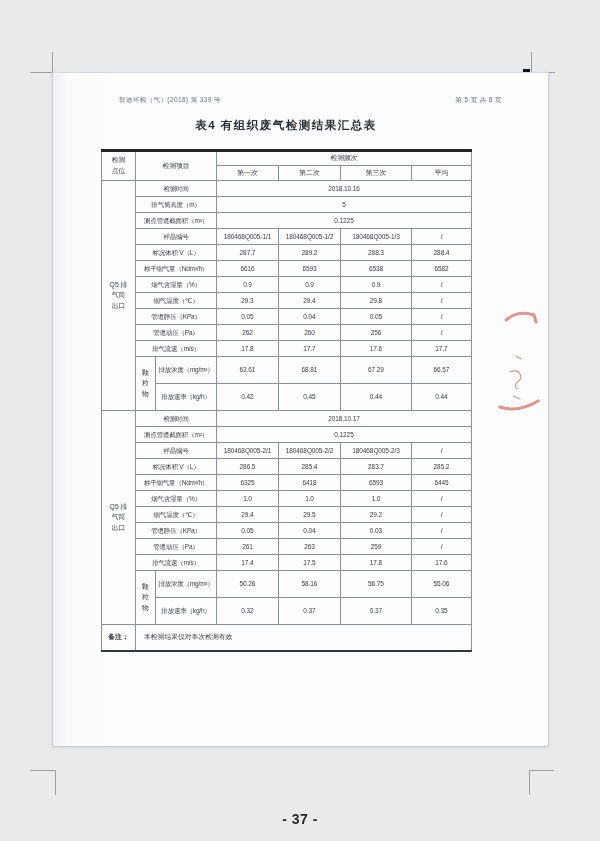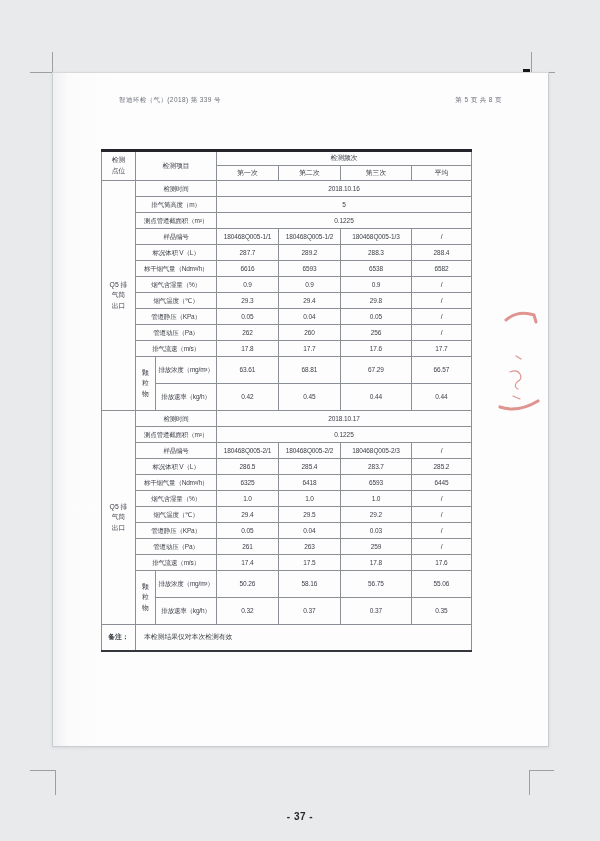--- a/index.html
+++ b/index.html
@@ -49,21 +49,21 @@
   .remark-label{font-weight:bold;font-size:6.8px;}
   .remark-text{text-align:left;padding-left:8px;font-size:6.8px;}
   
   .mark{position:absolute;background:#9ba0a5;}
   .regsq{position:absolute;background:#15161a;}
   
   .marginalia{position:absolute;left:494px;top:306px;width:50px;height:108px;}
   
   .page-num{
     position:absolute;top:811px;left:0;width:600px;text-align:center;
-    font-size:10px;font-weight:600;color:#26272b;letter-spacing:.5px;
+    font-size:14px;font-weight:600;color:#26272b;letter-spacing:.5px;
   }
 </style>
 </head>
 <body>
 
 <div class="mark" style="left:52px;top:52px;width:1px;height:33px"></div>
 <div class="mark" style="left:30px;top:72px;width:23px;height:1px"></div>
 <div class="mark" style="left:531px;top:52px;width:1px;height:33px"></div>
 <div class="mark" style="left:531px;top:72px;width:24px;height:1px"></div>
 <div class="regsq" style="left:523px;top:69px;width:7px;height:7px"></div>
@@ -71,20 +71,21 @@
 <div class="mark" style="left:55px;top:770px;width:1px;height:25px"></div>
 <div class="mark" style="left:529px;top:770px;width:25px;height:1px"></div>
 <div class="mark" style="left:529px;top:770px;width:1px;height:25px"></div>
 
 <div class="paper">
   <div class="doc-header">
     <span>智迪环检（气）(2018) 第 339 号</span>
     <span>第 5 页 共 8 页</span>
   </div>
 
+  <div class="doc-title">表4 有组织废气检测结果汇总表</div>
 
   <table class="results">
     <colgroup>
       <col class="c0">
         <col class="c1">
         <col class="c2">
         <col class="c3">
       <col class="c4">
         <col class="c5">
         <col class="c6">

